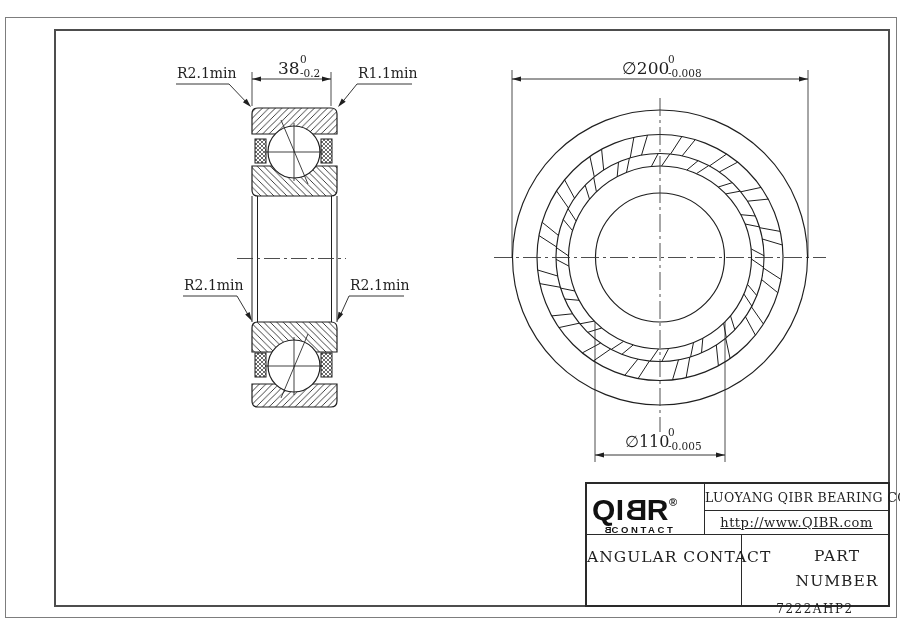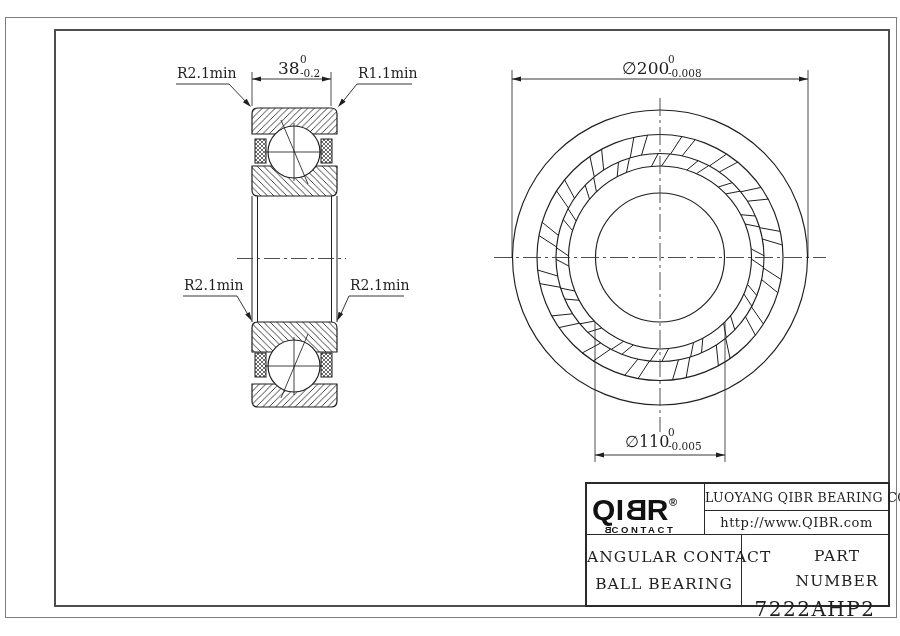--- a/index.html
+++ b/index.html
@@ -14,27 +14,27 @@
 
   
   #title-block{position:absolute;left:585px;top:482px;width:305px;height:125px;
     box-sizing:border-box;border:2px solid #2a2a2a;background:#fff;}
   .tb-cell{position:absolute;box-sizing:border-box;}
   #tb-logo-cell{left:0;top:0;width:118px;height:51px;border-right:1.5px solid #2a2a2a;
     border-bottom:1.5px solid #2a2a2a;padding:2px 0 0 5px;}
   #tb-company-cell{left:118px;top:0;right:0;height:51px;border-bottom:1.5px solid #2a2a2a;}
   #tb-company-line{height:26px;line-height:27px;border-bottom:1.2px solid #2a2a2a;
     text-align:center;font-size:12.5px;letter-spacing:0.4px;white-space:nowrap;}
-  #tb-website-line{height:23px;line-height:23px;text-align:center;font-size:13px;letter-spacing:0.5px;}
+  #tb-website-line{height:23px;line-height:23px;text-align:center;font-size:13px;letter-spacing:0.5px;text-decoration:underline;}
   #tb-product-cell{left:0;top:51px;width:155px;bottom:0;border-right:1.5px solid #2a2a2a;
     text-align:center;padding-top:9px;}
   #tb-product-cell div{font-size:15.5px;line-height:27px;letter-spacing:1px;white-space:nowrap;}
   #tb-part-cell{left:155px;top:51px;right:0;bottom:0;text-align:center;padding-top:9px;}
   #tb-part-label{font-size:15.5px;line-height:25px;letter-spacing:1px;word-spacing:8px;margin-left:44px;}
-  #tb-part-number{font-size:20px;line-height:31px;letter-spacing:1.5px;}
+  #tb-part-number{font-size:12px;line-height:31px;letter-spacing:1.5px;}
 
   .logo-txt{font-family:"Liberation Sans", sans-serif;font-weight:800;font-size:30px;
     letter-spacing:0.5px;line-height:32px;color:#111;}
   .flip{display:inline-block;transform:scaleX(-1);}
   .reg{font-size:11px;font-weight:700;vertical-align:14px;letter-spacing:0;}
   .logo-sub{font-family:"Liberation Sans", sans-serif;font-weight:700;font-size:9.5px;
     letter-spacing:2.6px;color:#111;margin:-2px 0 0 10px;}
 </style>
 </head>
 <body>
@@ -222,19 +222,18 @@
   <div class="tb-cell" id="tb-logo-cell">
     <div class="logo-txt"><span>QI</span><span class="flip">B</span><span>R</span><span class="reg">®</span></div>
     <div class="logo-sub"><span class="flip">B</span><span>CONTACT</span></div>
   </div>
   <div class="tb-cell" id="tb-company-cell">
     <div id="tb-company-line">LUOYANG QIBR BEARING CO., LTD</div>
     <div id="tb-website-line">http://www.QIBR.com</div>
   </div>
   <div class="tb-cell" id="tb-product-cell">
     <div>ANGULAR CONTACT</div>
-    <div>BALL BEARING</div>
   </div>
   <div class="tb-cell" id="tb-part-cell">
     <div id="tb-part-label">PART NUMBER</div>
     <div id="tb-part-number">7222AHP2</div>
   </div>
 </div>
 
 </body></html>

